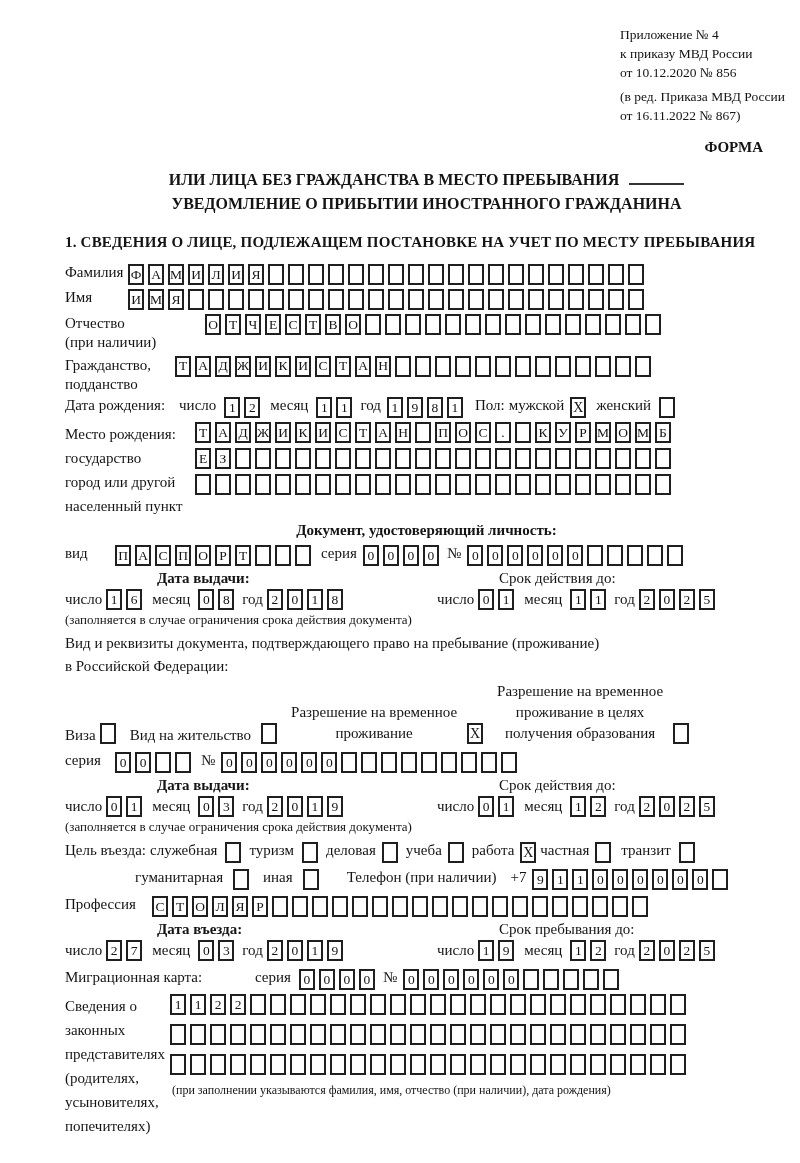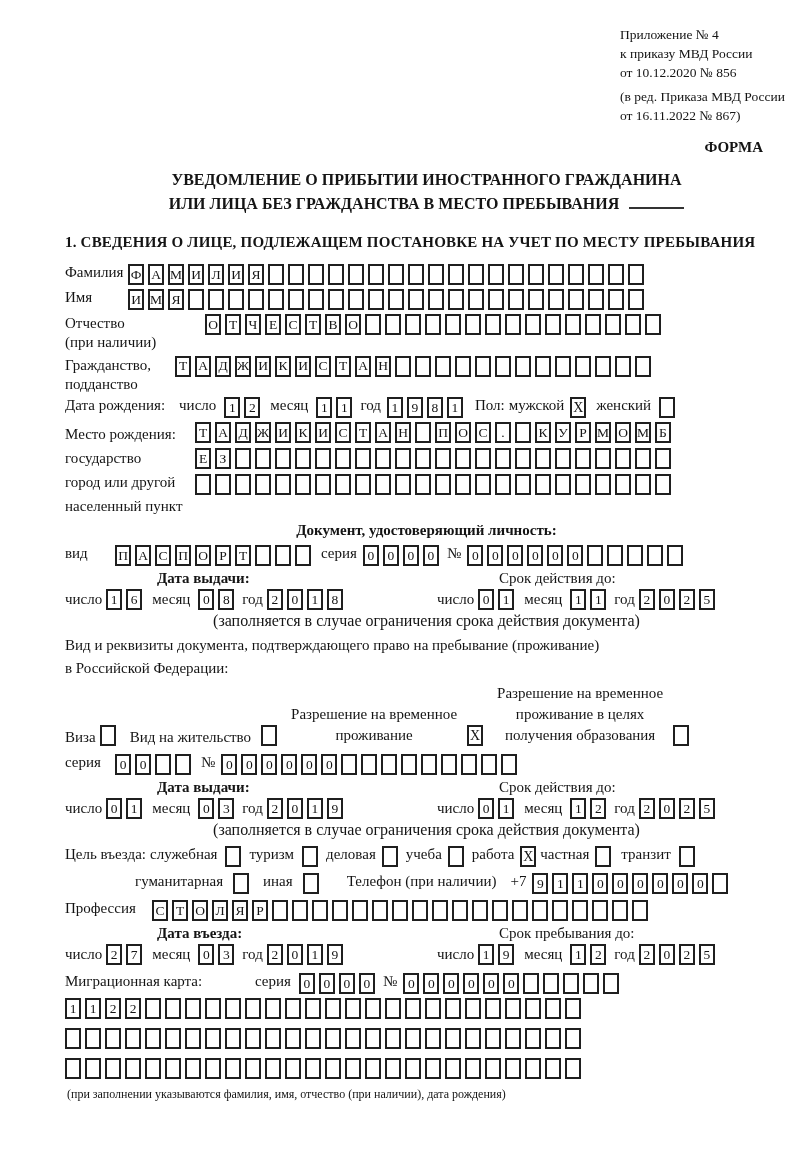--- a/index.html
+++ b/index.html
@@ -47,21 +47,21 @@
   .center-heading { text-align:center; font-weight:bold; font-size:15px; margin:4px 0 6px 0; }
 
   
   .date-pair { display:flex; margin-bottom:2px; }
   .date-left { width:372px; flex:none; }
   .date-right { flex:none; }
   .date-caption { font-size:15px; margin-bottom:2px; }
   .cap-l { margin-left:92px;font-weight:bold; }
   .cap-r { margin-left:62px; }
   .date-cells { display:flex; align-items:center; }
-  .note { font-size:16px; text-align:center; margin-top:1px; margin-bottom:7px; }
+  .note { font-size:13px; text-align:left; margin-top:1px; margin-bottom:7px; }
 
   .plain-line { font-size:15px; margin-bottom:6px; }
 
   
   .opts { display:flex; align-items:flex-end; margin-bottom:8px; }
   .opt-label { font-size:15px; flex:none; }
   .opt-ml { font-size:15px; line-height:1.4; text-align:center; flex:none; }
   .opts .cb { margin-top:1px; }
 
   .reps-note { font-size:12px; margin-top:8px; margin-left:2px; }
@@ -76,22 +76,22 @@
     <div>к приказу МВД России</div>
     <div>от 10.12.2020 № 856</div>
     <div class="gap"></div>
     <div>(в ред. Приказа МВД России</div>
     <div>от 16.11.2022 № 867)</div>
   </div>
 
   <div class="forma">ФОРМА</div>
 
   <div class="title">
+    <div><span>ИЛИ ЛИЦА БЕЗ ГРАЖДАНСТВА В МЕСТО ПРЕБЫВАНИЯ</span><span class="blank-line"></span></div>
     <div>УВЕДОМЛЕНИЕ О ПРИБЫТИИ ИНОСТРАННОГО ГРАЖДАНИНА</div>
-    <div><span>ИЛИ ЛИЦА БЕЗ ГРАЖДАНСТВА В МЕСТО ПРЕБЫВАНИЯ</span><span class="blank-line"></span></div>
   </div>
 
   <div class="section-heading">1. СВЕДЕНИЯ О ЛИЦЕ, ПОДЛЕЖАЩЕМ ПОСТАНОВКЕ НА УЧЕТ ПО МЕСТУ ПРЕБЫВАНИЯ</div>
 
   <div class="frow">
     <span class="lbl w63">Фамилия</span>
     <div class="cells">
         <span class="cell">Ф</span>
         <span class="cell">А</span>
         <span class="cell">М</span>
@@ -648,20 +648,28 @@
         <span class="cell">0</span>
         <span class="cell"></span>
         <span class="cell"></span>
         <span class="cell"></span>
         <span class="cell"></span>
         <span class="cell"></span>
       </div>
   </div>
 
   <div class="twocol" style="margin-top:4px">
+    <div class="labelcol w105">
+      <div>Сведения о</div>
+      <div>законных</div>
+      <div>представителях</div>
+      <div>(родителях,</div>
+      <div>усыновителях,</div>
+      <div>попечителях)</div>
+    </div>
     <div class="boxcol">
       <div class="cells" style="margin-bottom:9px">
           <span class="cell">1</span>
           <span class="cell">1</span>
           <span class="cell">2</span>
           <span class="cell">2</span>
           <span class="cell"></span>
           <span class="cell"></span>
           <span class="cell"></span>
           <span class="cell"></span>

